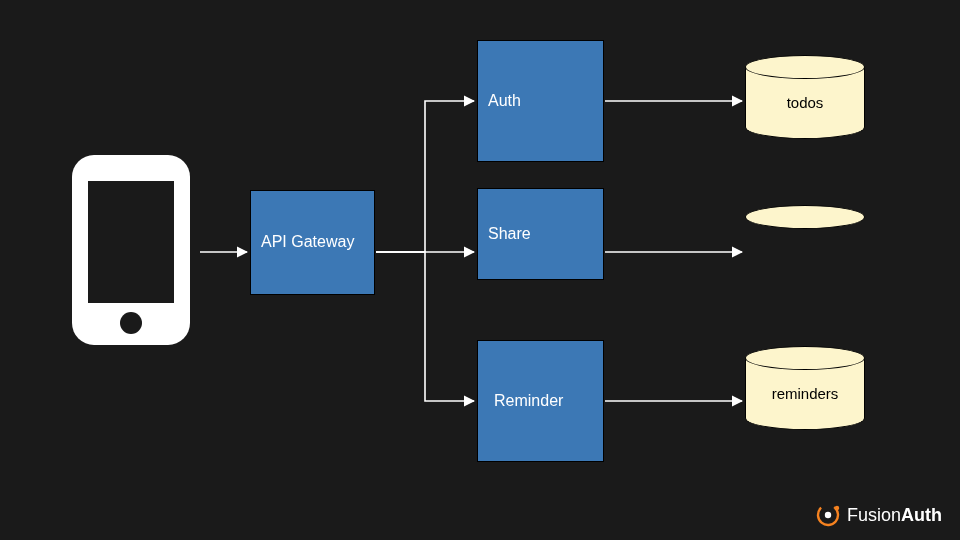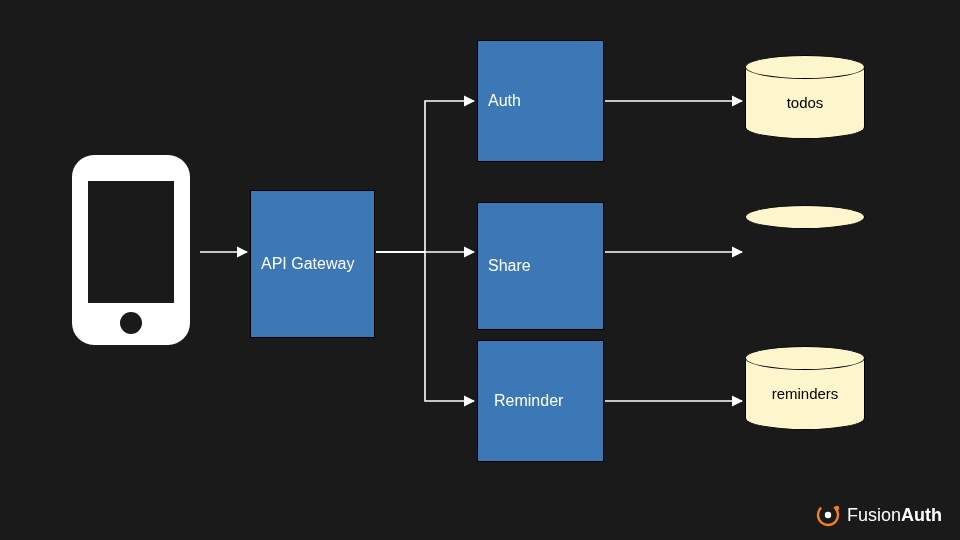--- a/index.html
+++ b/index.html
@@ -90,29 +90,29 @@
 <div class="canvas">
 
   <div class="phone" style="left:72px; top:155px;">
     <svg width="118" height="190" viewBox="0 0 118 190">
       <rect x="0" y="0" width="118" height="190" rx="22" ry="22" fill="#ffffff"></rect>
       <rect x="16" y="26" width="86" height="122" fill="#1a1a1a"></rect>
       <circle cx="59" cy="168" r="11" fill="#1a1a1a"></circle>
     </svg>
   </div>
 
-  <div class="box" style="left:250px; top:190px; width:125px; height:148px; line-height:1.3;">
+  <div class="box" style="left:250px; top:190px; width:125px; height:105px; line-height:1.3;">
     <span>API Gateway</span>
   </div>
 
   <div class="box" style="left:477px; top:40px; width:127px; height:122px;">
     <span>Auth</span>
   </div>
 
-  <div class="box" style="left:477px; top:202px; width:127px; height:128px;">
+  <div class="box" style="left:477px; top:188px; width:127px; height:92px;">
     <span>Share</span>
   </div>
 
   <div class="box" style="left:477px; top:340px; width:127px; height:122px;padding-left:16px;">
     <span>Reminder</span>
   </div>
 
   <div class="db-wrap" style="left:745px; top:55px;">
     <div class="db-top"></div>
     <div class="db-body">

